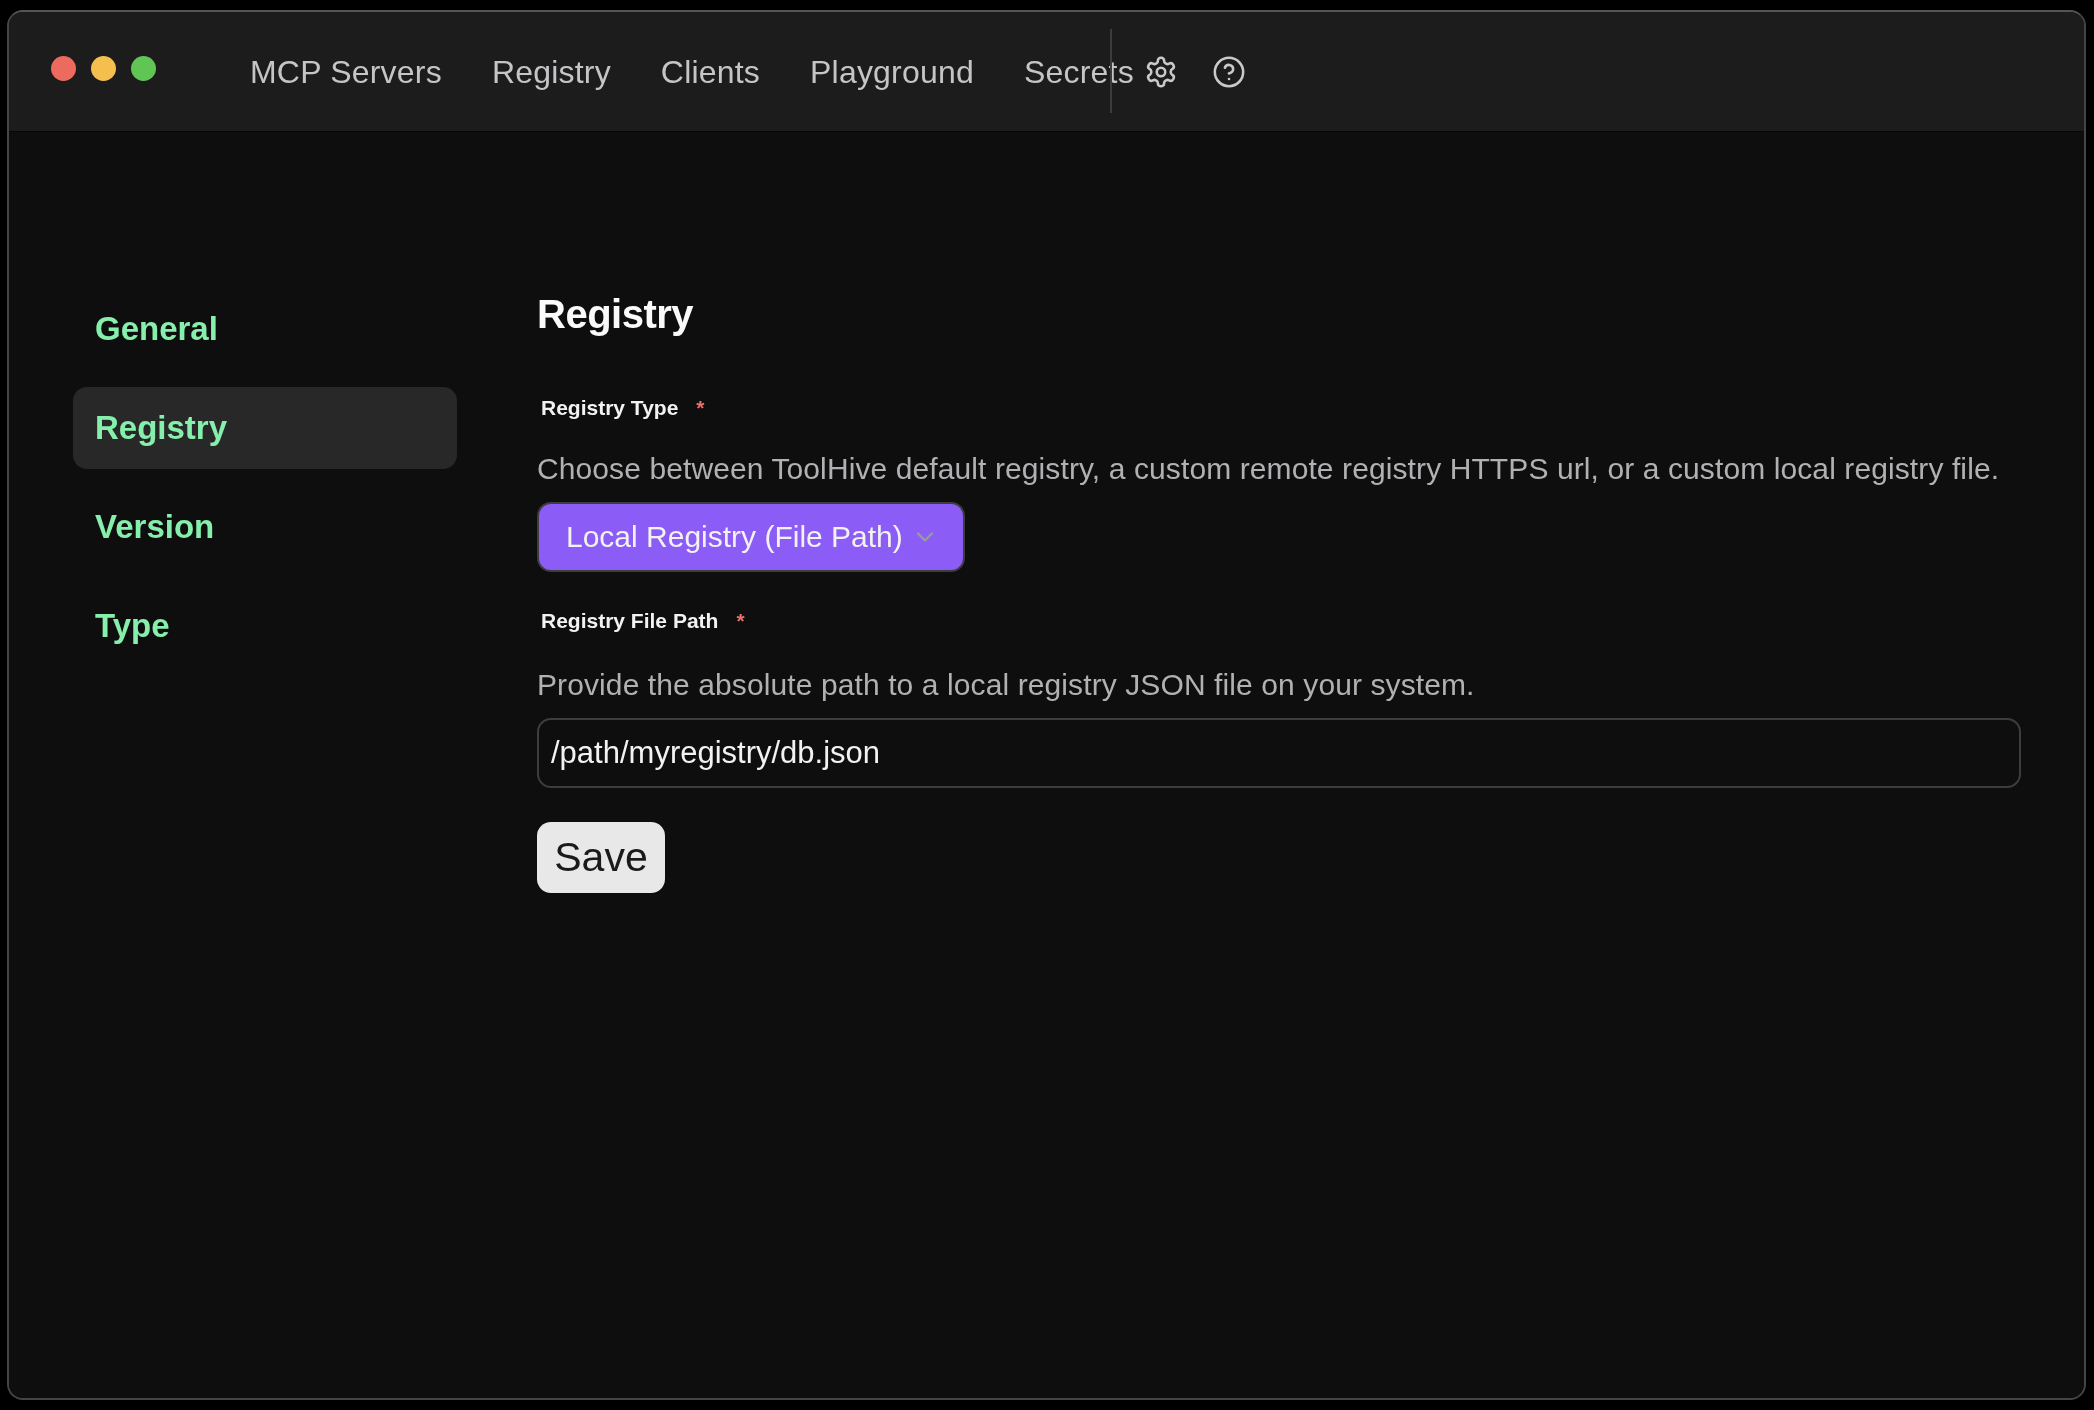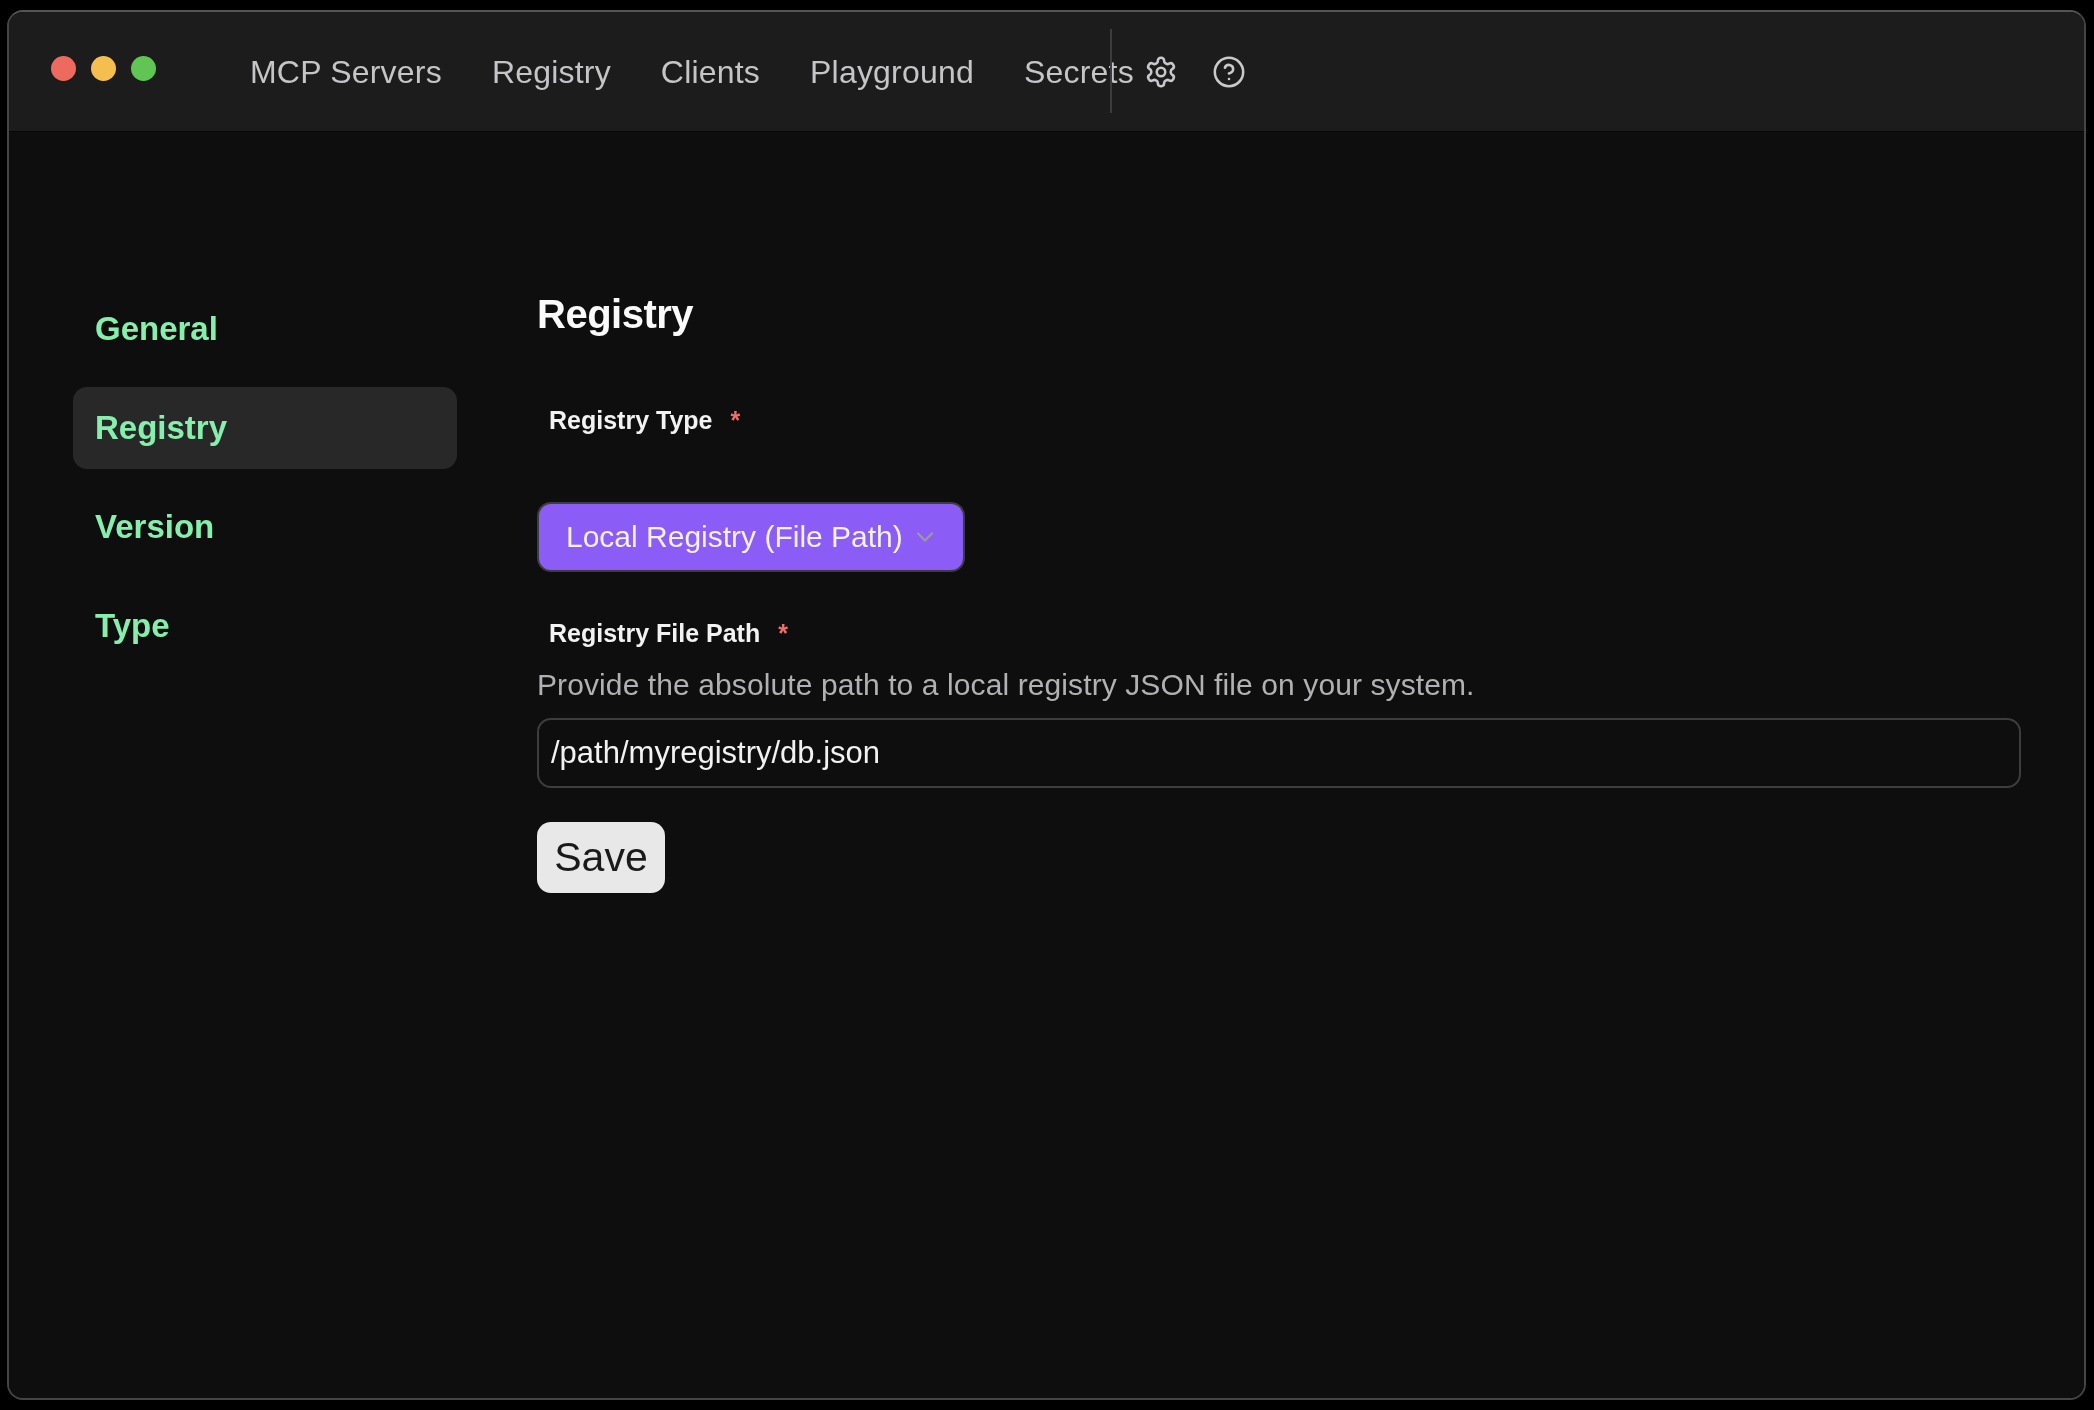--- a/index.html
+++ b/index.html
@@ -115,25 +115,24 @@
   .section-heading {
     position: absolute;
     left: 0; top: 160px;
     font-size: 40px;
     font-weight: 700;
     color: #fafafa;
     letter-spacing: -0.5px;
   }
   .field-label {
     position: absolute;
-    left: 12px;
-    font-size: 25px;
+    left: 4px;
+    font-size: 21px;
     font-weight: 700;
     color: #f2f2f2;
-    margin-top: 10px;
   }
   .field-label .req {
     color: #ee6f6b;
     font-weight: 700;
     margin-left: 18px;
   }
   .field-desc {
     position: absolute;
     left: 0;
     font-size: 30px;
@@ -234,20 +233,21 @@
       <button class="side-item">Version</button>
       <button class="side-item">Type</button>
     </div>
 
     <div class="main">
       <h2 class="section-heading">Registry</h2>
 
       <div class="field-label label-1">
         <span>Registry Type</span><span class="req">*</span>
       </div>
+      <div class="field-desc desc-1">Choose between ToolHive default registry, a custom remote registry HTTPS url, or a custom local registry file.</div>
 
       <div class="select-box">
         <span>Local Registry (File Path)</span>
         <span class="chevron">
           <svg viewBox="0 0 24 24" fill="none" stroke="currentColor" stroke-width="2" stroke-linecap="round" stroke-linejoin="round">
             <path d="m6 9 6 6 6-6"></path>
           </svg>
         </span>
       </div>
 

